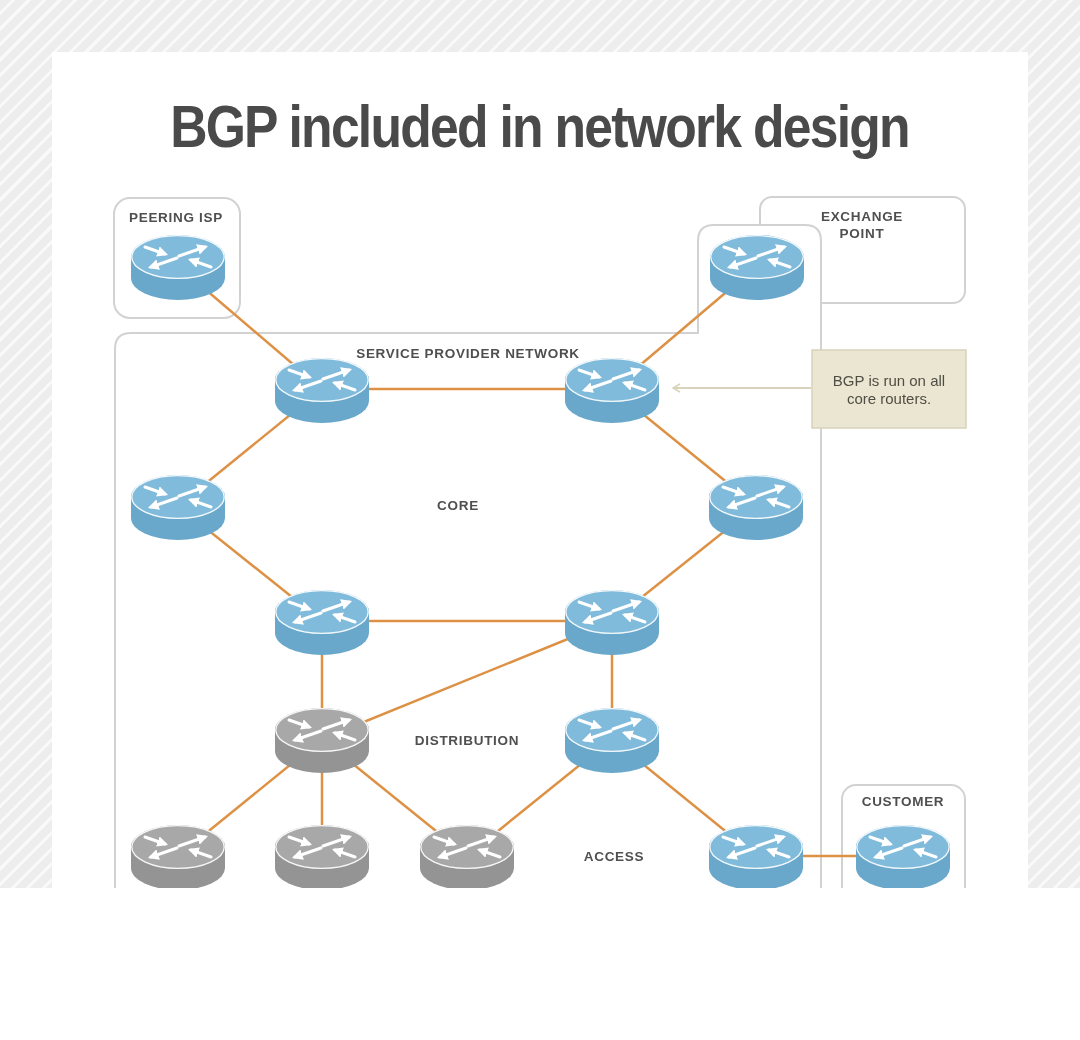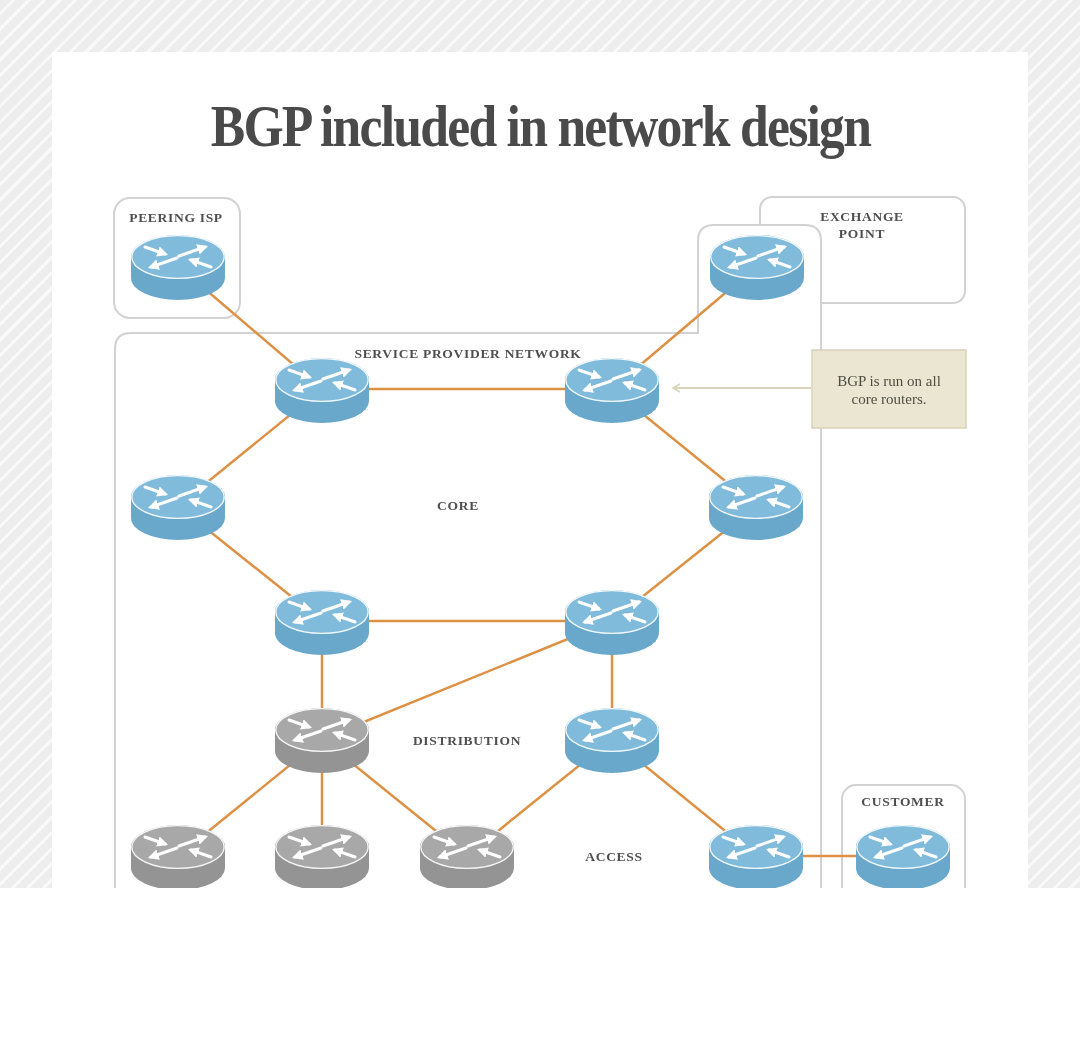--- a/index.html
+++ b/index.html
@@ -1,19 +1,19 @@
 <!DOCTYPE html>
 <html><head>
 <meta charset="utf-8">
 <style>
   html,body { margin:0; padding:0; }
   .stage {
     position:relative; width:1080px; height:888px; overflow:hidden;
     background: repeating-linear-gradient(135deg, #ededed 0px, #ededed 8px, #f9f9f9 8px, #f9f9f9 11px);
-    font-family:Liberation Serif, serif;
+    font-family:Liberation Sans, sans-serif;
   }
   .card {
     position:absolute; left:52px; top:52px; width:976px; height:932px;
     background:#ffffff;
   }
   .title-wrap { position:absolute; top:92px; left:0; width:1080px; text-align:center; }
   .title {
     display:inline-block; white-space:nowrap;
     font-size:60px; font-weight:bold; color:#4a4a4a; letter-spacing:-2px;
     transform:scaleX(.86); transform-origin:50% 50%;

